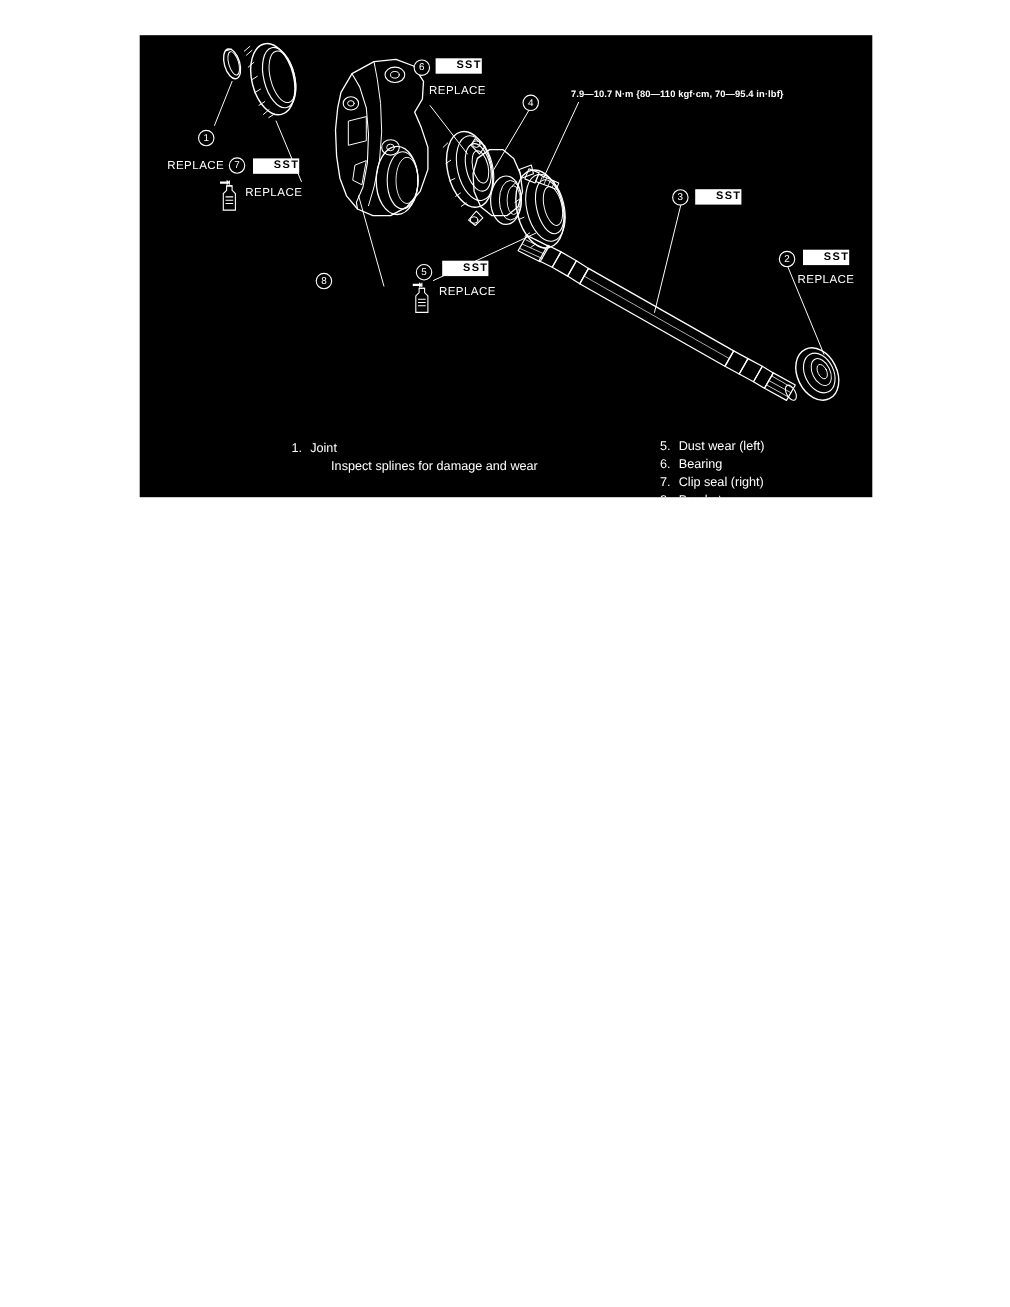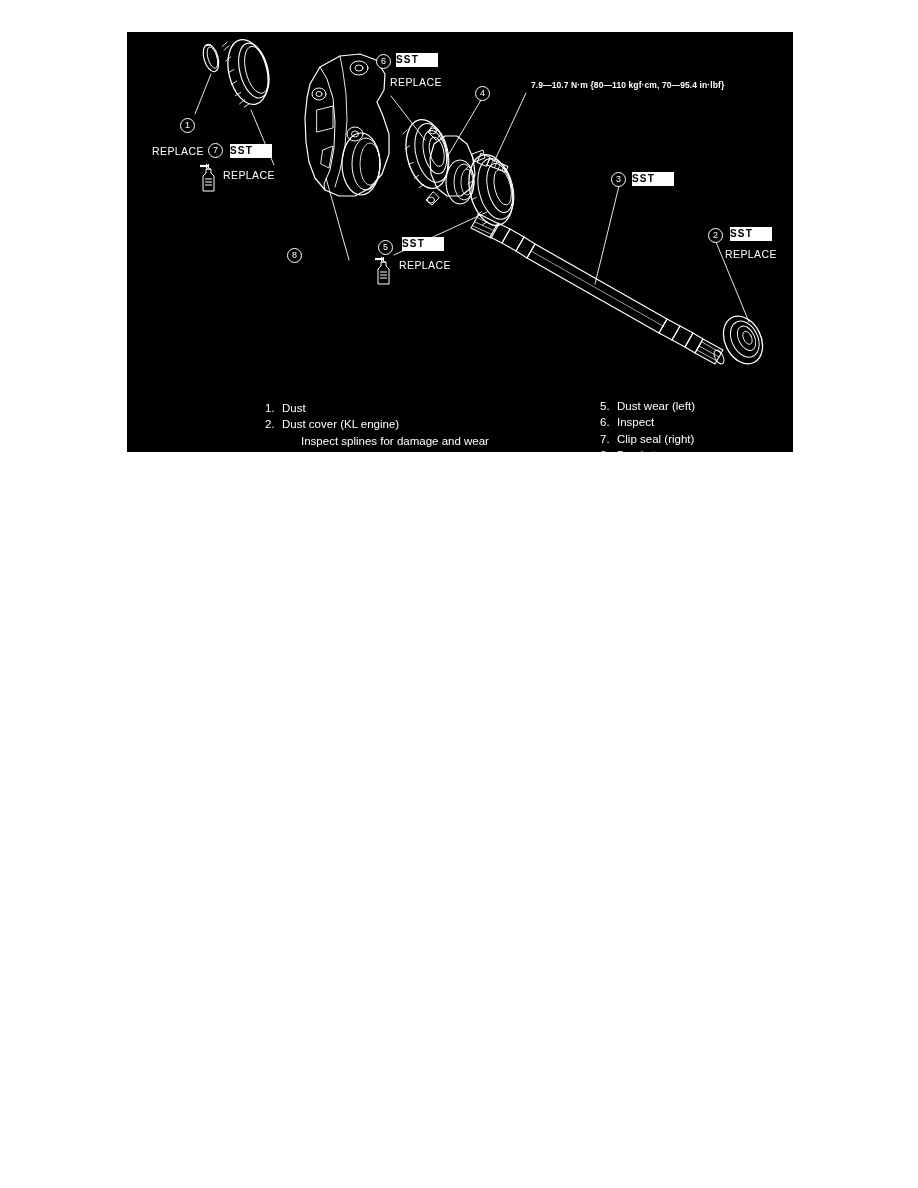--- a/index.html
+++ b/index.html
@@ -62,21 +62,21 @@
 
   
   .sst-box {
     position: absolute;
     background: #ffffff;
     color: #000000;
     font-family: "Liberation Sans", sans-serif;
     font-size: 10px;
     font-weight: bold;
     letter-spacing: 1.2px;
-    text-align: left;
+    text-align: right;
     line-height: 14px;
     height: 14px;
     width: 42px;
   }
 
   
   .num-callout {
     position: absolute;
     width: 15px;
     height: 15px;
@@ -268,21 +268,21 @@
     <div class="sst-box" style="left:275px; top:205px;">SST</div>
     <div class="sst-box" style="left:505px; top:140px;">SST</div>
     <div class="sst-box" style="left:603px; top:195px;">SST</div>
 
     <div class="lbl replace-lbl" style="left:25px;  top:114px;">REPLACE</div>
     <div class="lbl replace-lbl" style="left:96px;  top:138px;">REPLACE</div>
     <div class="lbl replace-lbl" style="left:263px; top:45px;">REPLACE</div>
     <div class="lbl replace-lbl" style="left:272px; top:228px;">REPLACE</div>
     <div class="lbl replace-lbl" style="left:598px; top:217px;">REPLACE</div>
 
-    <div class="lbl torque-lbl" style="left:392px; top:49px;margin-left:12px;">7.9—10.7 N·m {80—110 kgf·cm, 70—95.4 in·lbf}</div>
+    <div class="lbl torque-lbl" style="left:392px; top:49px;">7.9—10.7 N·m {80—110 kgf·cm, 70—95.4 in·lbf}</div>
 
     <svg class="grease-icon" style="left:73px; top:131px;" viewBox="0 0 18 30">
       <g fill="none" stroke="#ffffff" stroke-width="1">
         <path d="M 6,6 L 6,10 L 3,13 L 3,28 L 14,28 L 14,13 L 11,10 L 11,6 Z"></path>
         <path d="M 6,6 L 11,6"></path>
         <path d="M 5,16 L 12,16 M 5,19 L 12,19 M 5,22 L 12,22"></path>
         <path d="M 8.5,5 L 8.5,1"></path>
       </g>
       <path d="M 0,3 L 7,3" stroke="#ffffff" stroke-width="2.2" fill="none"></path>
       <path d="M 6,0.5 L 9,3 L 6,5.5 Z" fill="#ffffff"></path>
@@ -294,35 +294,32 @@
         <path d="M 6,6 L 11,6"></path>
         <path d="M 5,16 L 12,16 M 5,19 L 12,19 M 5,22 L 12,22"></path>
         <path d="M 8.5,5 L 8.5,1"></path>
       </g>
       <path d="M 0,3 L 7,3" stroke="#ffffff" stroke-width="2.2" fill="none"></path>
       <path d="M 6,0.5 L 9,3 L 6,5.5 Z" fill="#ffffff"></path>
     </svg>
 
     <div class="legend-col" id="legend-left">
       <div class="legend-row">
-        <span class="legend-num">1.</span><span>Dust</span>
-      </div>
-      <div class="legend-row">
-        <span class="legend-num">2.</span><span>Dust cover (KL engine)</span>
+        <span class="legend-num">1.</span><span>Joint</span>
       </div>
       <div class="legend-row legend-sub">Inspect splines for damage and wear</div>
 
     </div>
 
     <div class="legend-col" id="legend-right">
       <div class="legend-row">
         <span class="legend-num">5.</span><span>Dust wear (left)</span>
       </div>
       <div class="legend-row">
-        <span class="legend-num">6.</span><span>Inspect</span>
+        <span class="legend-num">6.</span><span>Bearing</span>
       </div>
       <div class="legend-row">
         <span class="legend-num">7.</span><span>Clip seal (right)</span>
       </div>
       <div class="legend-row">
         <span class="legend-num">8.</span><span>Bracket</span>
       </div>
     </div>
 
   </div>

